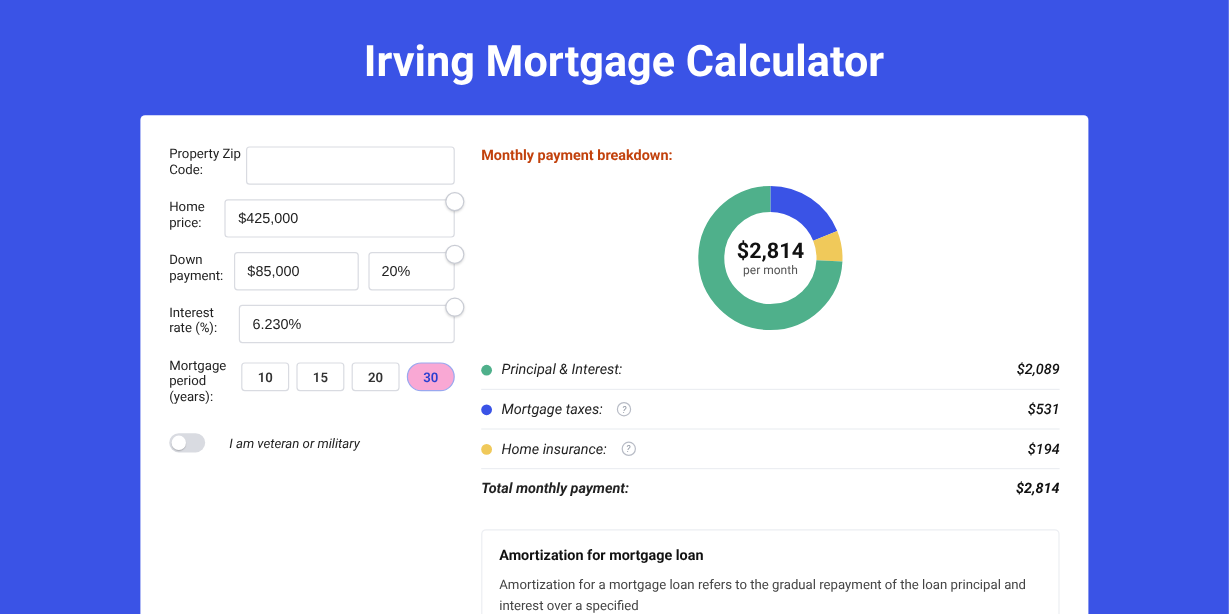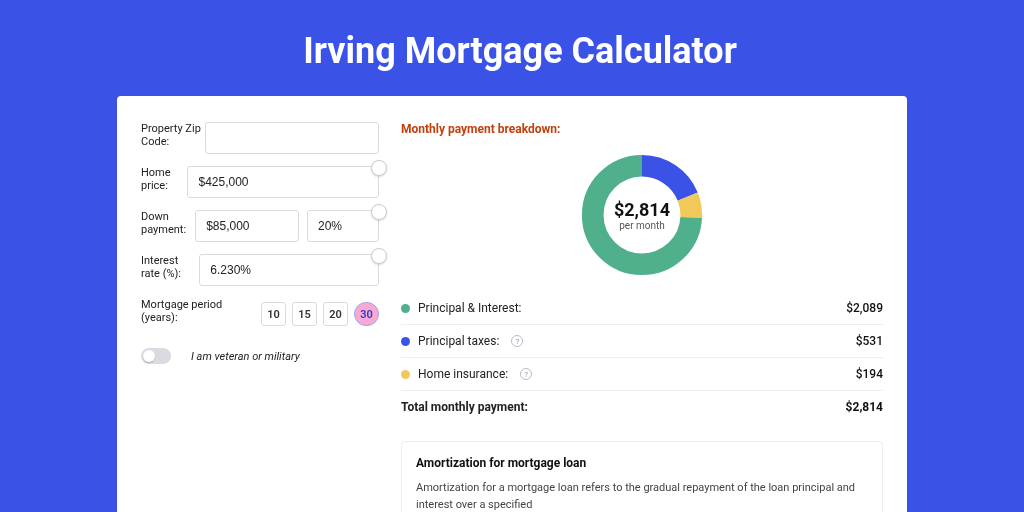--- a/index.html
+++ b/index.html
@@ -57,21 +57,21 @@
     position: absolute; top: -4px;
     width: 16px; height: 16px; border-radius: 50%;
     background: #fff; border: 1px solid #c9ccd4;
     box-shadow: 0 1px 2px rgba(0,0,0,0.15);
     transform: translateX(-50%);
   }
   .field-group { display: flex; flex-direction: row; }
 
   .period-row { display: flex; gap: 6px; margin-top: 4px; }
   .period-btn {
-    width: 25px; height: 24px;
+    width: 40px; height: 24px;
     border: 1px solid #d9dbe1; border-radius: 3px;
     background: #fff; font-size: 11px; font-weight: 600;
     color: #333; cursor: pointer;
     display:flex;align-items:center;justify-content:center;
   }
   .period-btn.active { background: #f9a8d4; border-color: #9aa8ef; color: #2a3fd0; border-radius: 12px; }
 
   .toggle-row { display: flex; align-items: center; gap: 20px; margin-top: 6px; font-style: italic; }
   .toggle {
     width: 30px; height: 16px; border-radius: 10px; background: #d9dbe1;
@@ -93,21 +93,21 @@
     position: absolute; inset: 0;
     display: flex; flex-direction: column; align-items: center; justify-content: center;
   }
   .donut-amount { font-size: 18px; font-weight: 700; color: #111; }
   .donut-sub { font-size: 10px; color: #555; }
 
   .legend { margin-top: 6px; }
   .legend-row {
     display: flex; align-items: center; justify-content: space-between;
     padding: 9px 0; border-top: 1px solid #eceef2;
-    font-size: 12px; color: #222;
+    font-size: 12px; color: #222; font-style: italic;
   }
   .legend-row:first-child { border-top: none; }
   .legend-left { display: flex; align-items: center; gap: 8px; }
   .dot { width: 9px; height: 9px; border-radius: 50%; display: inline-block; }
   .info-icon {
     width: 12px; height: 12px; border: 1px solid #b8bcc6; border-radius: 50%;
     display: inline-flex; align-items: center; justify-content: center;
     font-size: 8px; color: #9097a3; margin-left: 4px;
   }
   .legend-value { font-size: 12px; font-weight: 500; color: #111; }
@@ -207,21 +207,21 @@
         <div class="legend-row">
           <div class="legend-left">
             <span class="dot" style="background: rgb(79, 176, 139);"></span>
             <span>Principal &amp; Interest:</span>
           </div>
           <div class="legend-value">$2,089</div>
         </div>
         <div class="legend-row">
           <div class="legend-left">
             <span class="dot" style="background: rgb(58, 83, 230);"></span>
-            <span>Principal taxes:</span>
+            <span>Mortgage taxes:</span>
             <span class="info-icon">?</span>
           </div>
           <div class="legend-value">$531</div>
         </div>
         <div class="legend-row">
           <div class="legend-left">
             <span class="dot" style="background: rgb(240, 201, 90);"></span>
             <span>Home insurance:</span>
             <span class="info-icon">?</span>
           </div>

